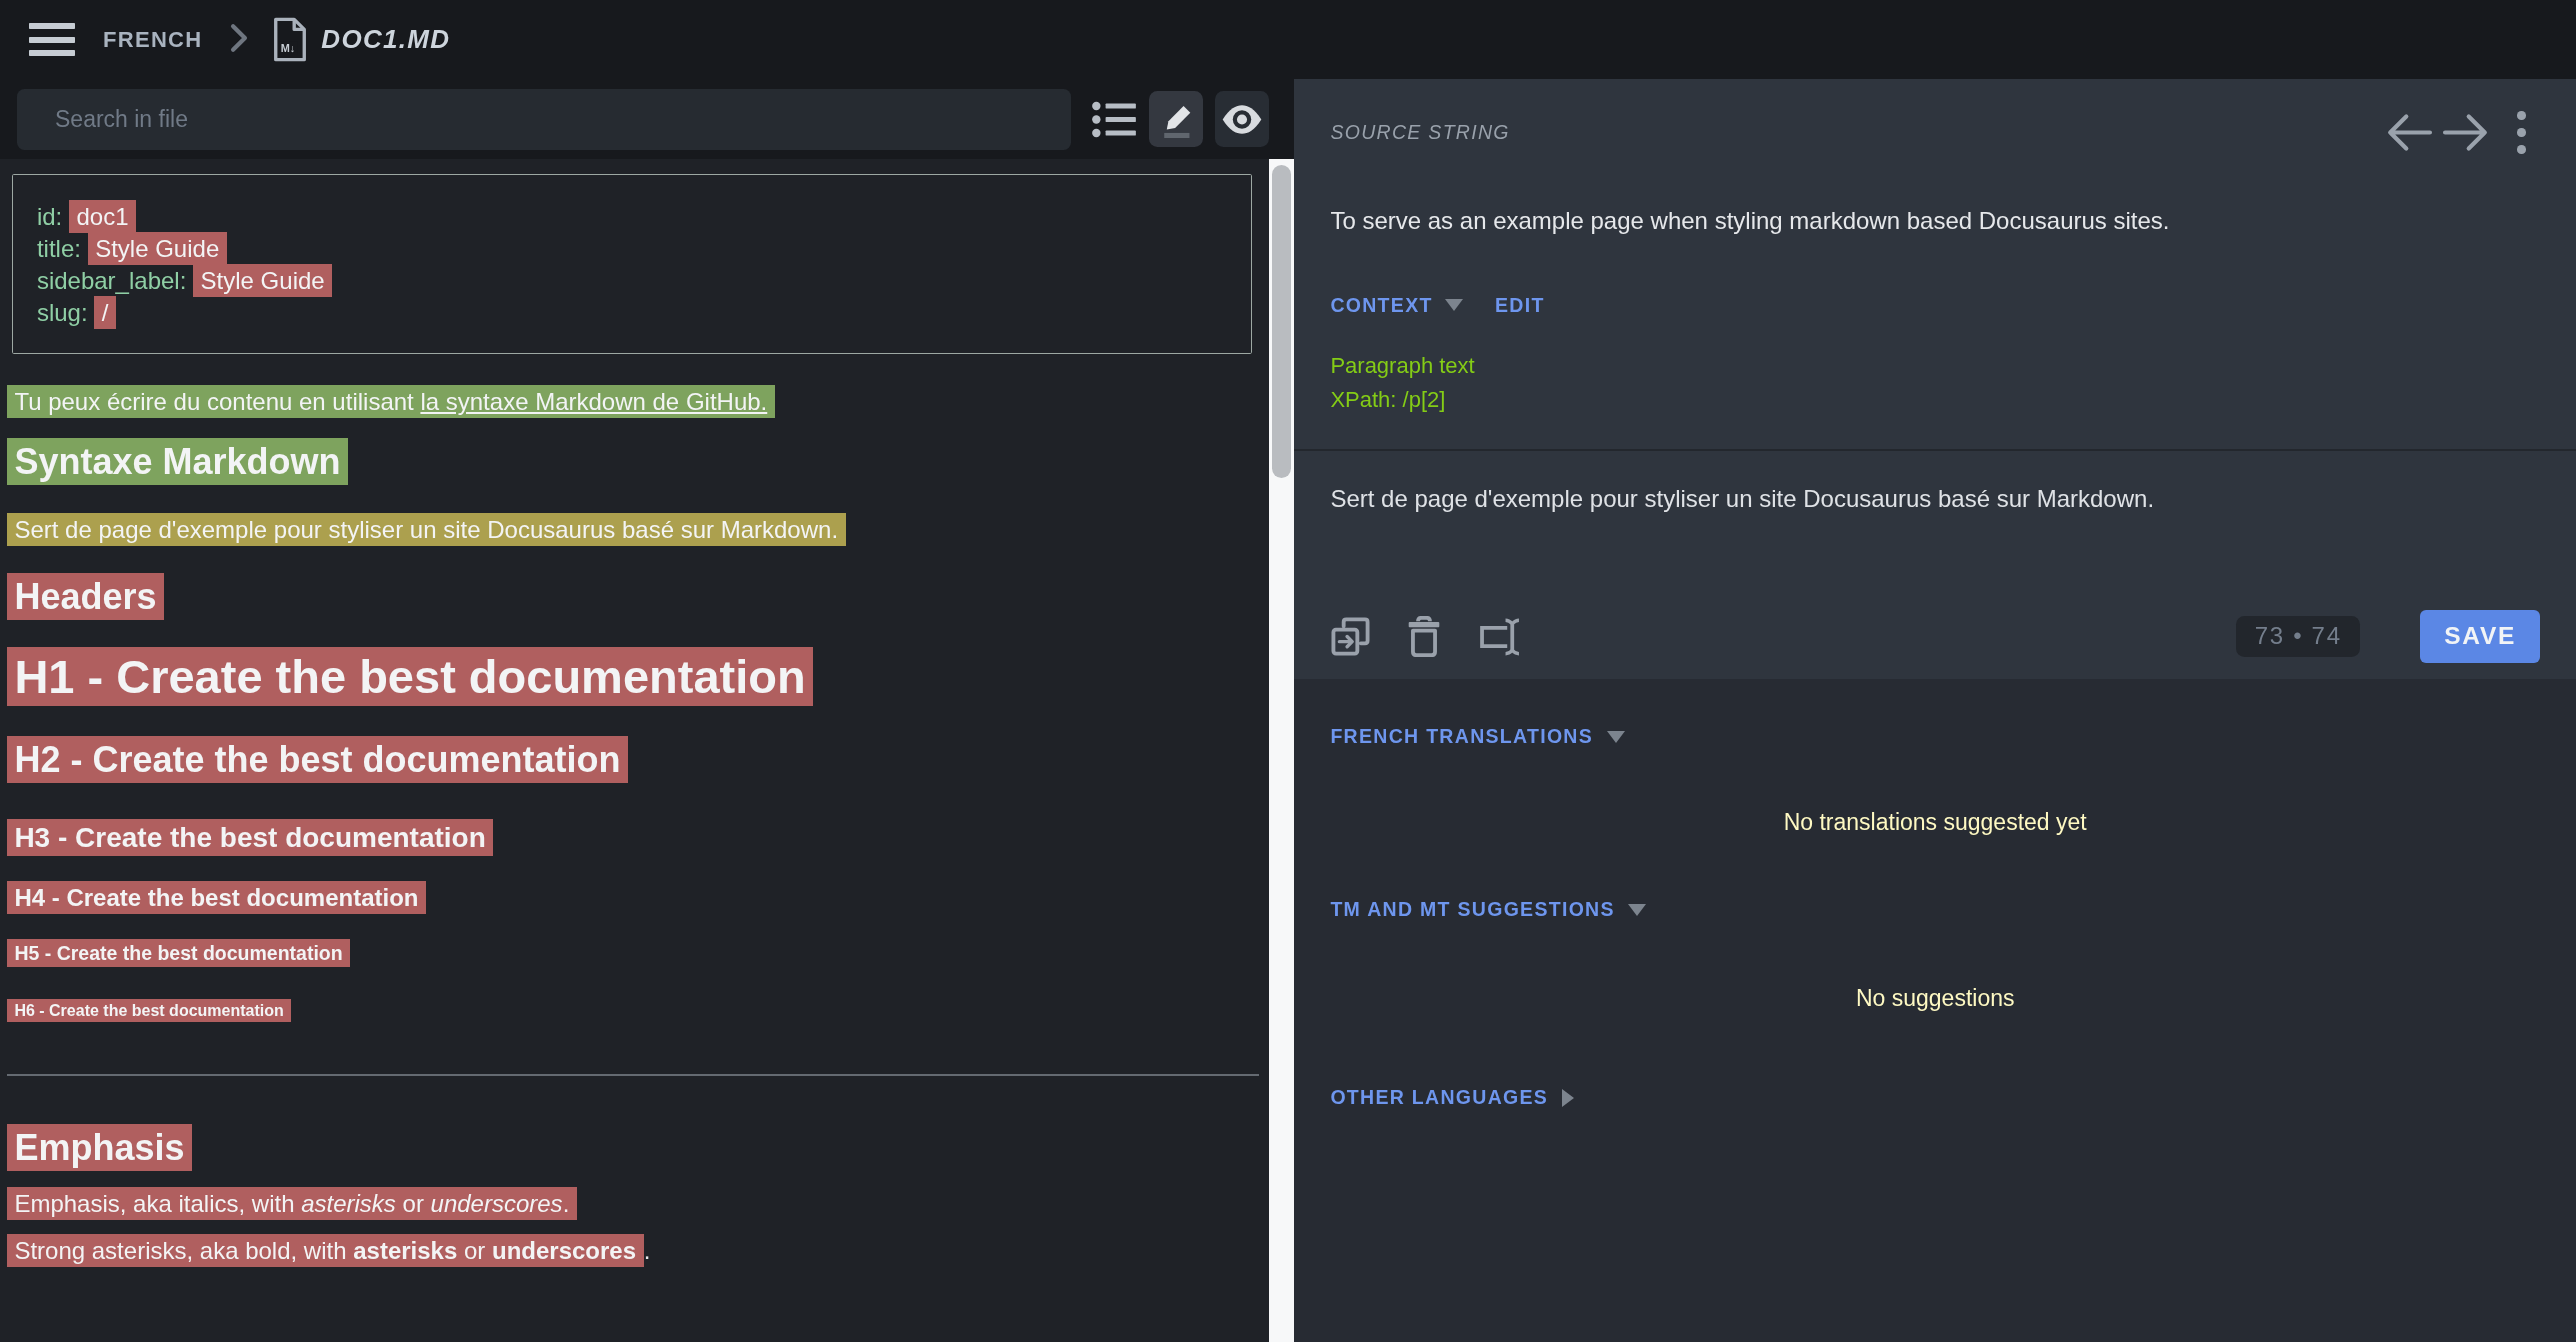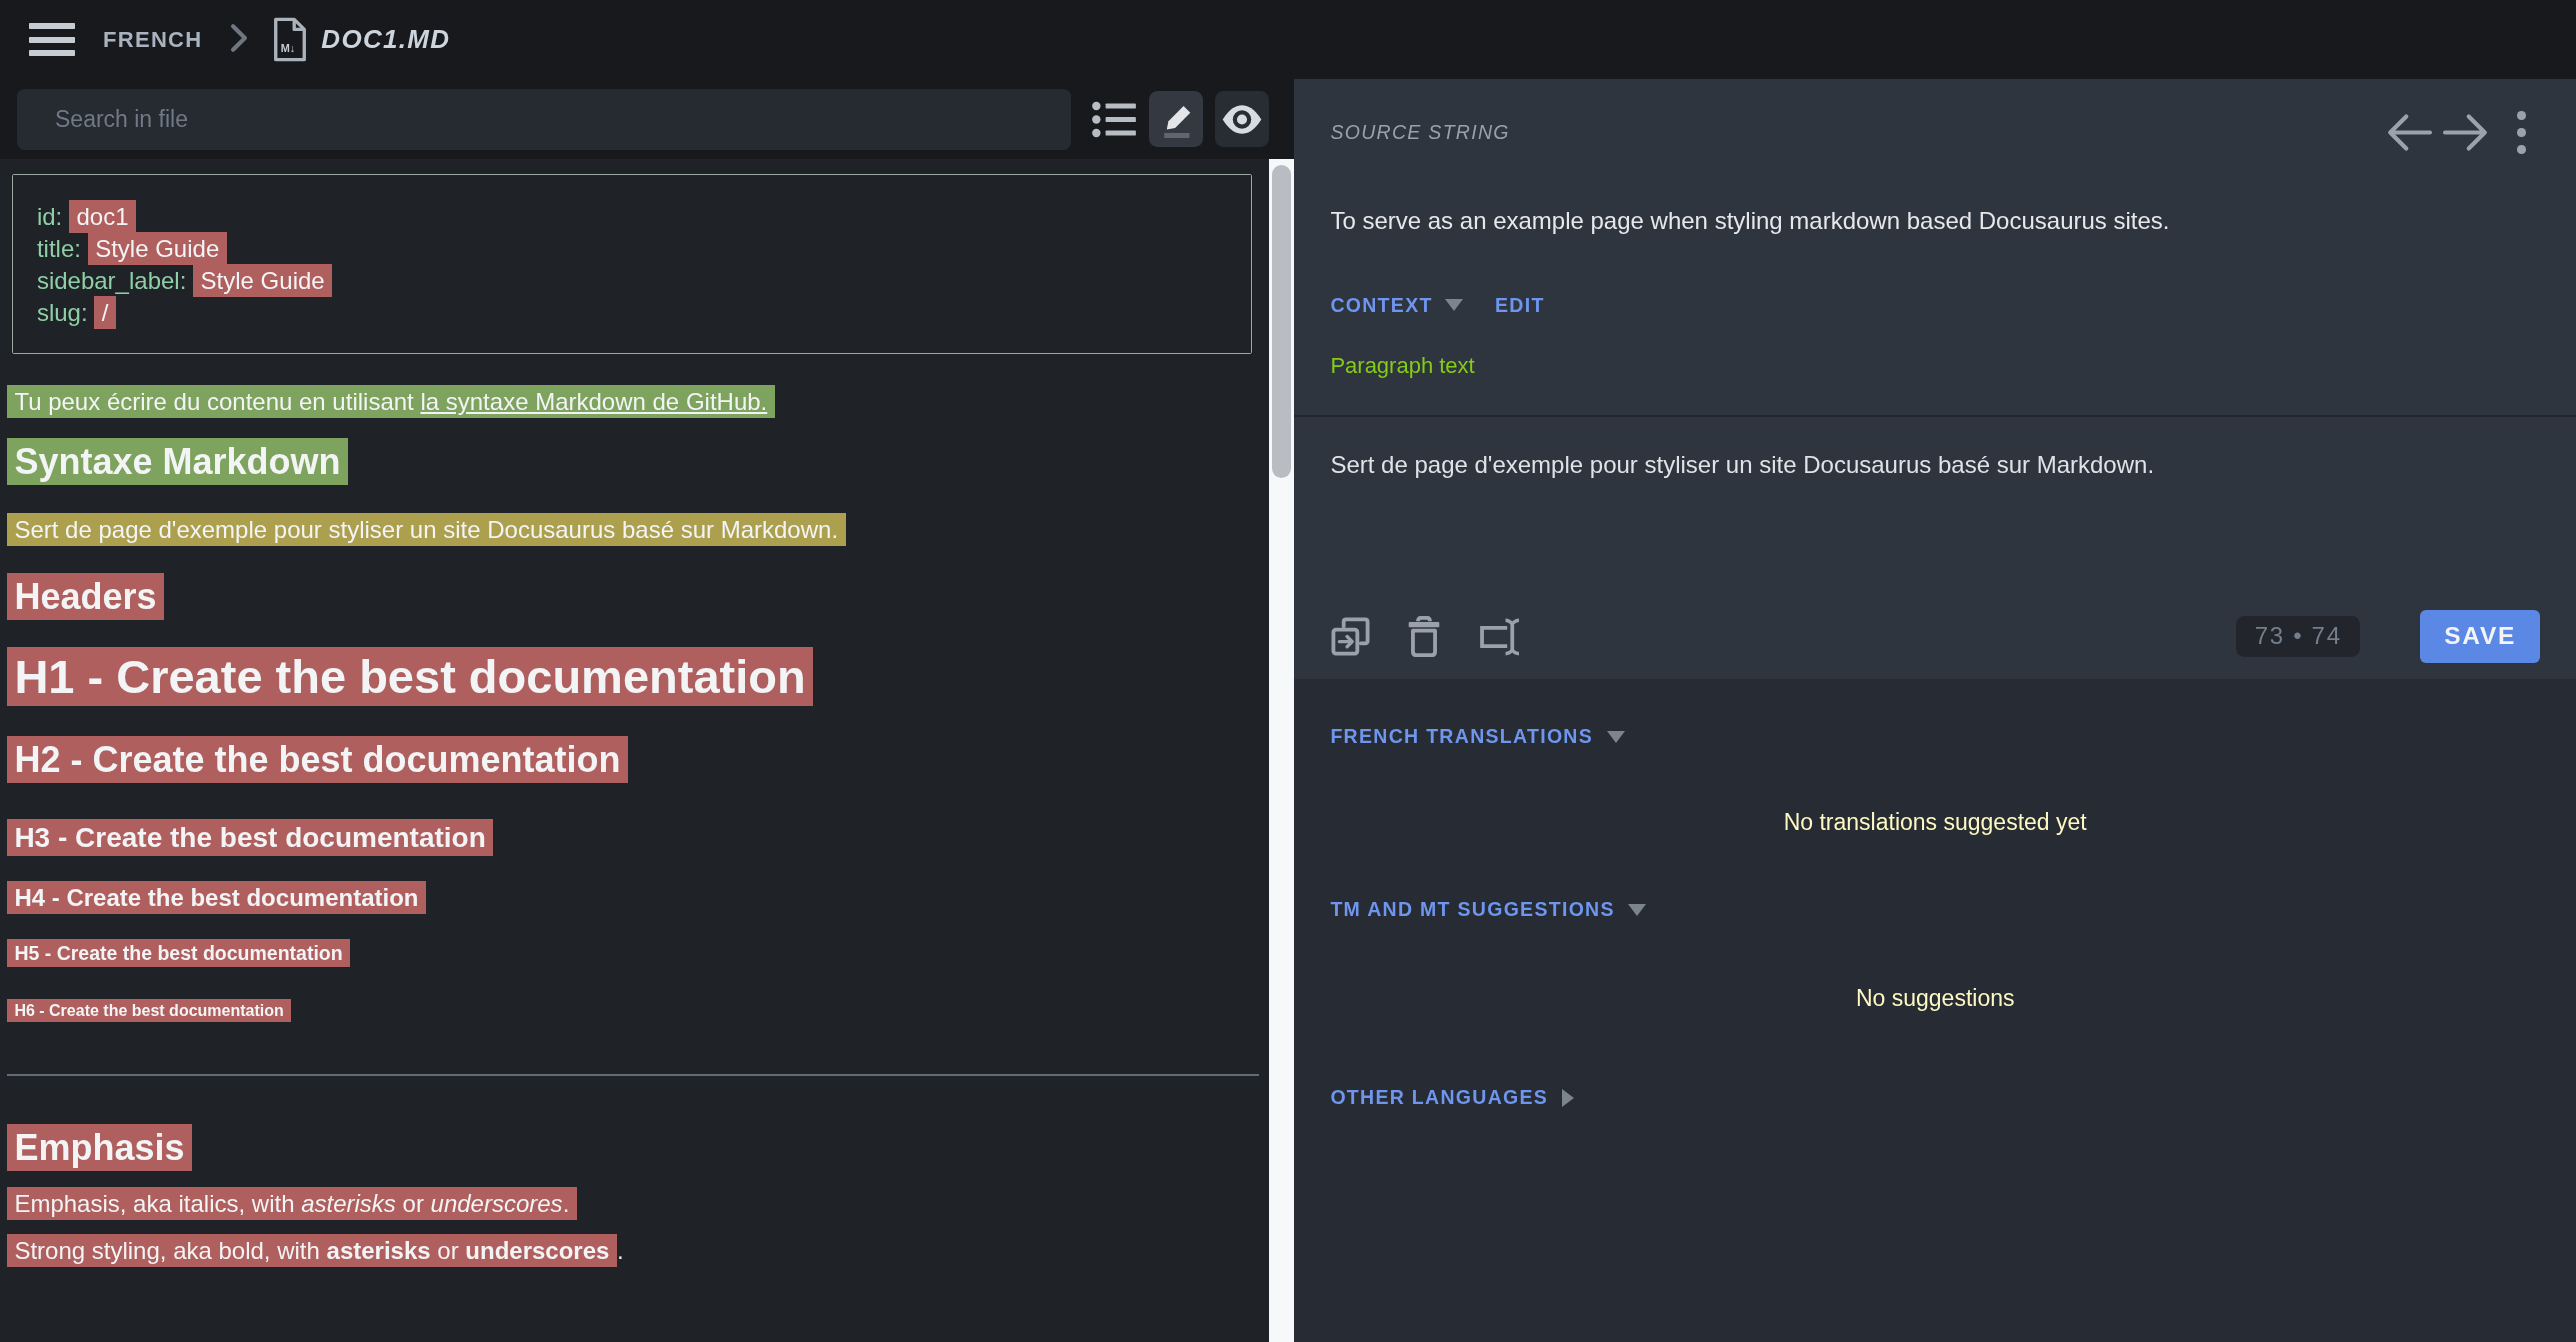--- a/index.html
+++ b/index.html
@@ -189,21 +189,21 @@
       <h5 style="margin-top:30.5px"><span class="hl hl-red">H5 - Create the best documentation</span></h5>
 
       <h6 style="margin-top:37px"><span class="hl hl-red">H6 - Create the best documentation</span></h6>
 
       <hr>
 
       <h2 style="margin-top:51px"><span class="hl hl-red">Emphasis</span></h2>
 
       <p style="margin-top:21px"><span class="hl hl-red"><span>Emphasis, aka italics, with </span><span class="it">asterisks</span><span> or </span><span class="it">underscores</span><span>.</span></span></p>
 
-      <p style="margin-top:18.6px"><span class="hl hl-red"><span>Strong styling, aka bold, with </span><span class="b">asterisks</span><span> or </span><span class="b">underscores</span></span><span>.</span></p>
+      <p style="margin-top:18.6px"><span class="hl hl-red"><span>Strong asterisks, aka bold, with </span><span class="b">asterisks</span><span> or </span><span class="b">underscores</span></span><span>.</span></p>
     </div>
   </div>
 
   <div class="vscroll">
     <div class="spacer"></div>
     <div class="track">
       <div class="thumb"></div>
     </div>
   </div>
 
@@ -232,20 +232,21 @@
 
       <div class="source-text">To serve as an example page when styling markdown based Docusaurus sites.</div>
 
       <div class="ctx-row">
         <span class="link-label">CONTEXT</span>
         <span class="tri-down"></span>
         <span class="link-label edit">EDIT</span>
       </div>
       <div class="ctx-meta">
         <div>Paragraph text</div>
+        <div>XPath: /p[2]</div>
       </div>
 
       <div class="divider"></div>
 
       <div class="translation-area">
         <div class="translation-text">Sert de page d'exemple pour styliser un site Docusaurus basé sur Markdown.</div>
       </div>
 
       <div class="edit-toolbar">
         <span class="tool-icon">

